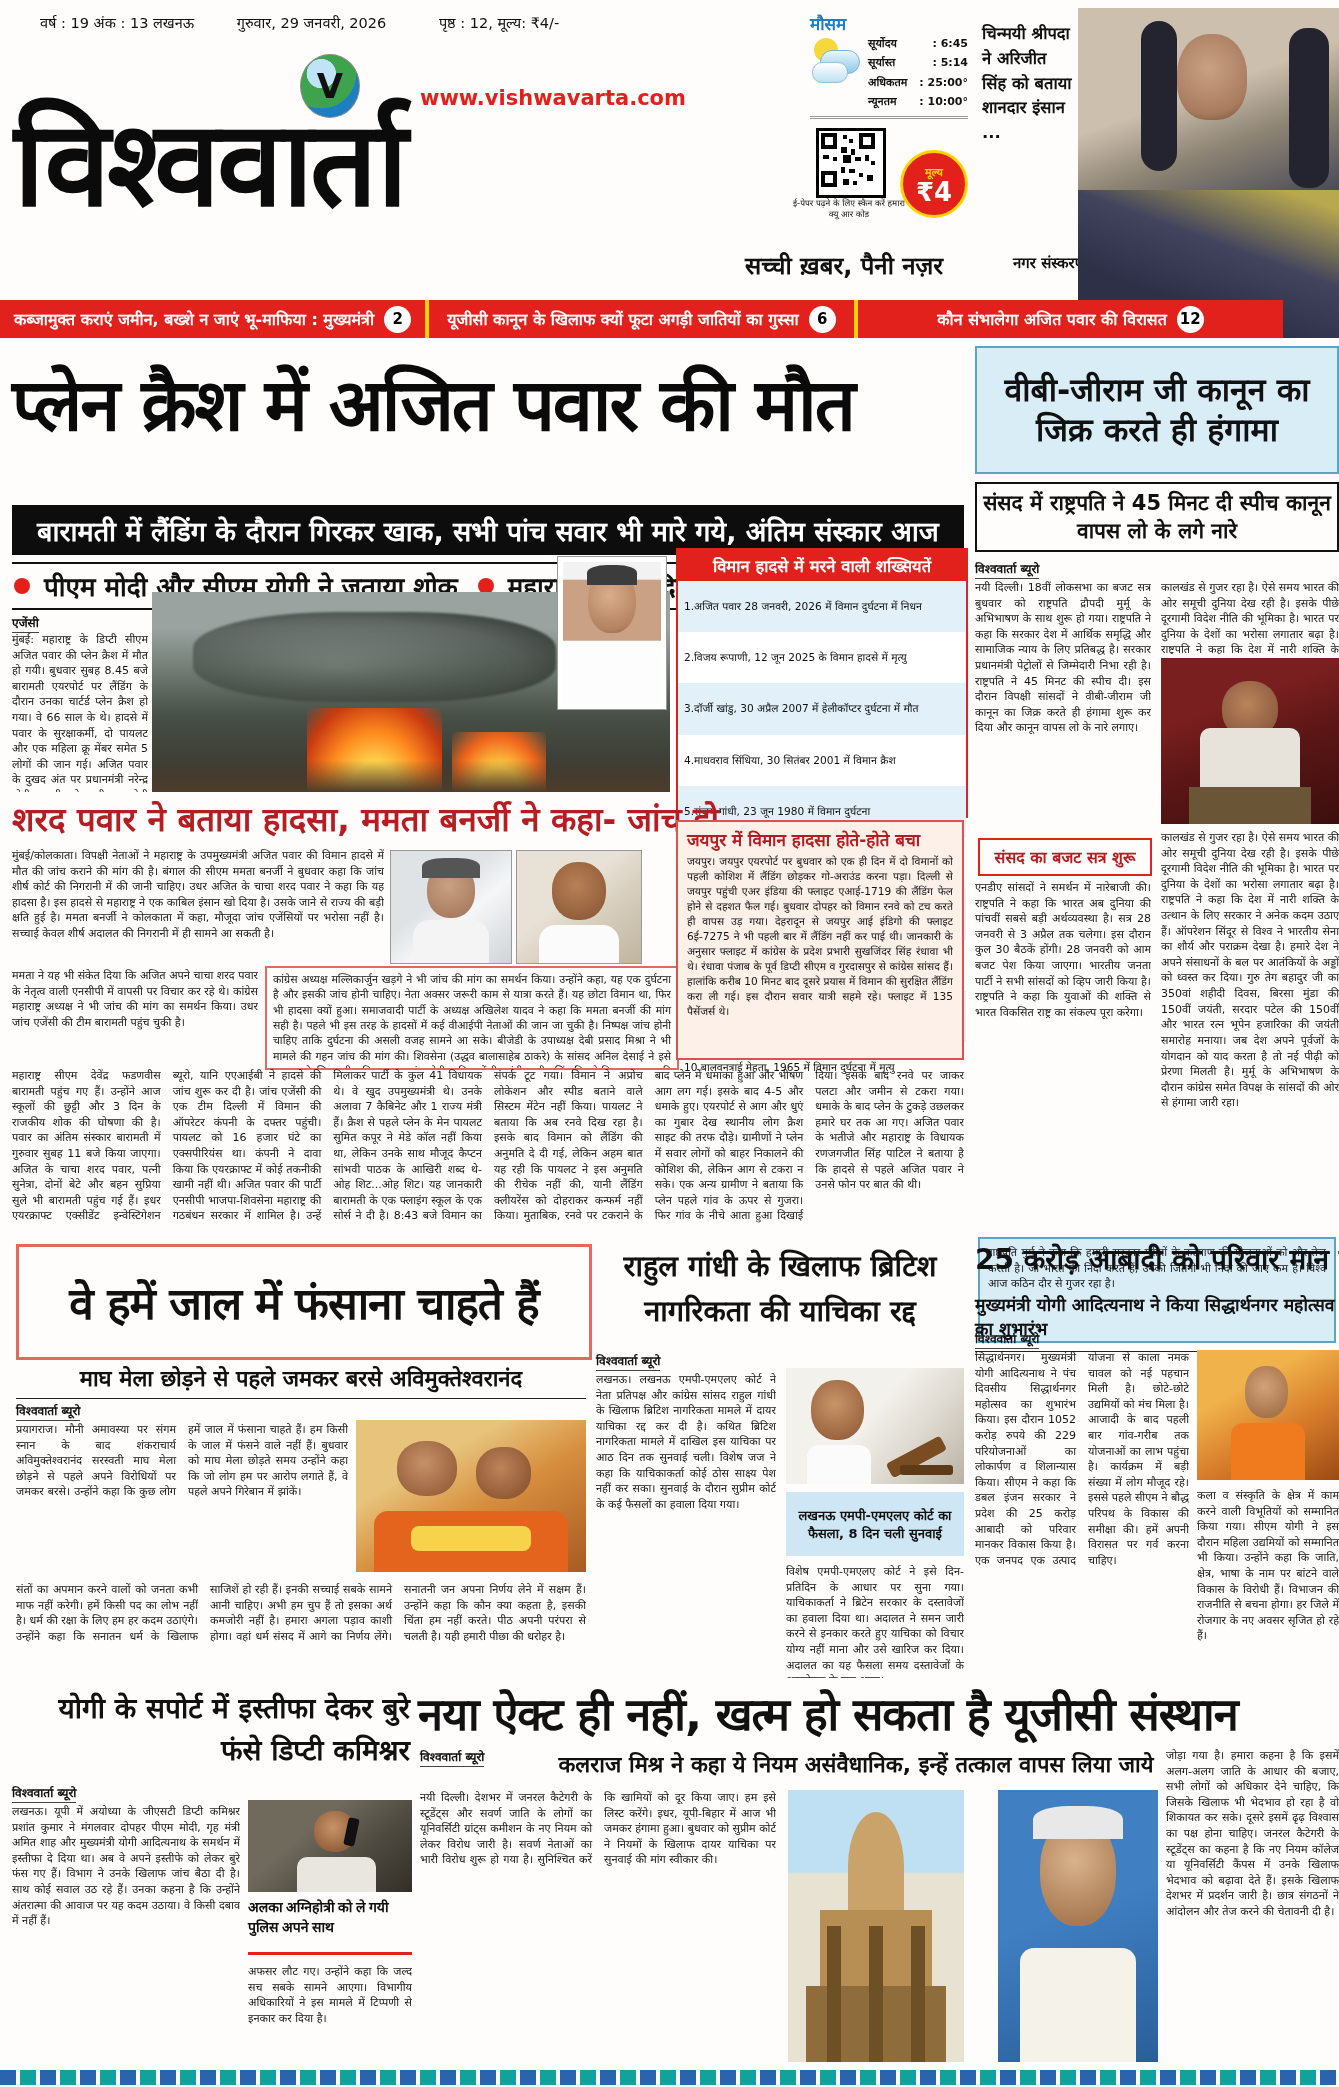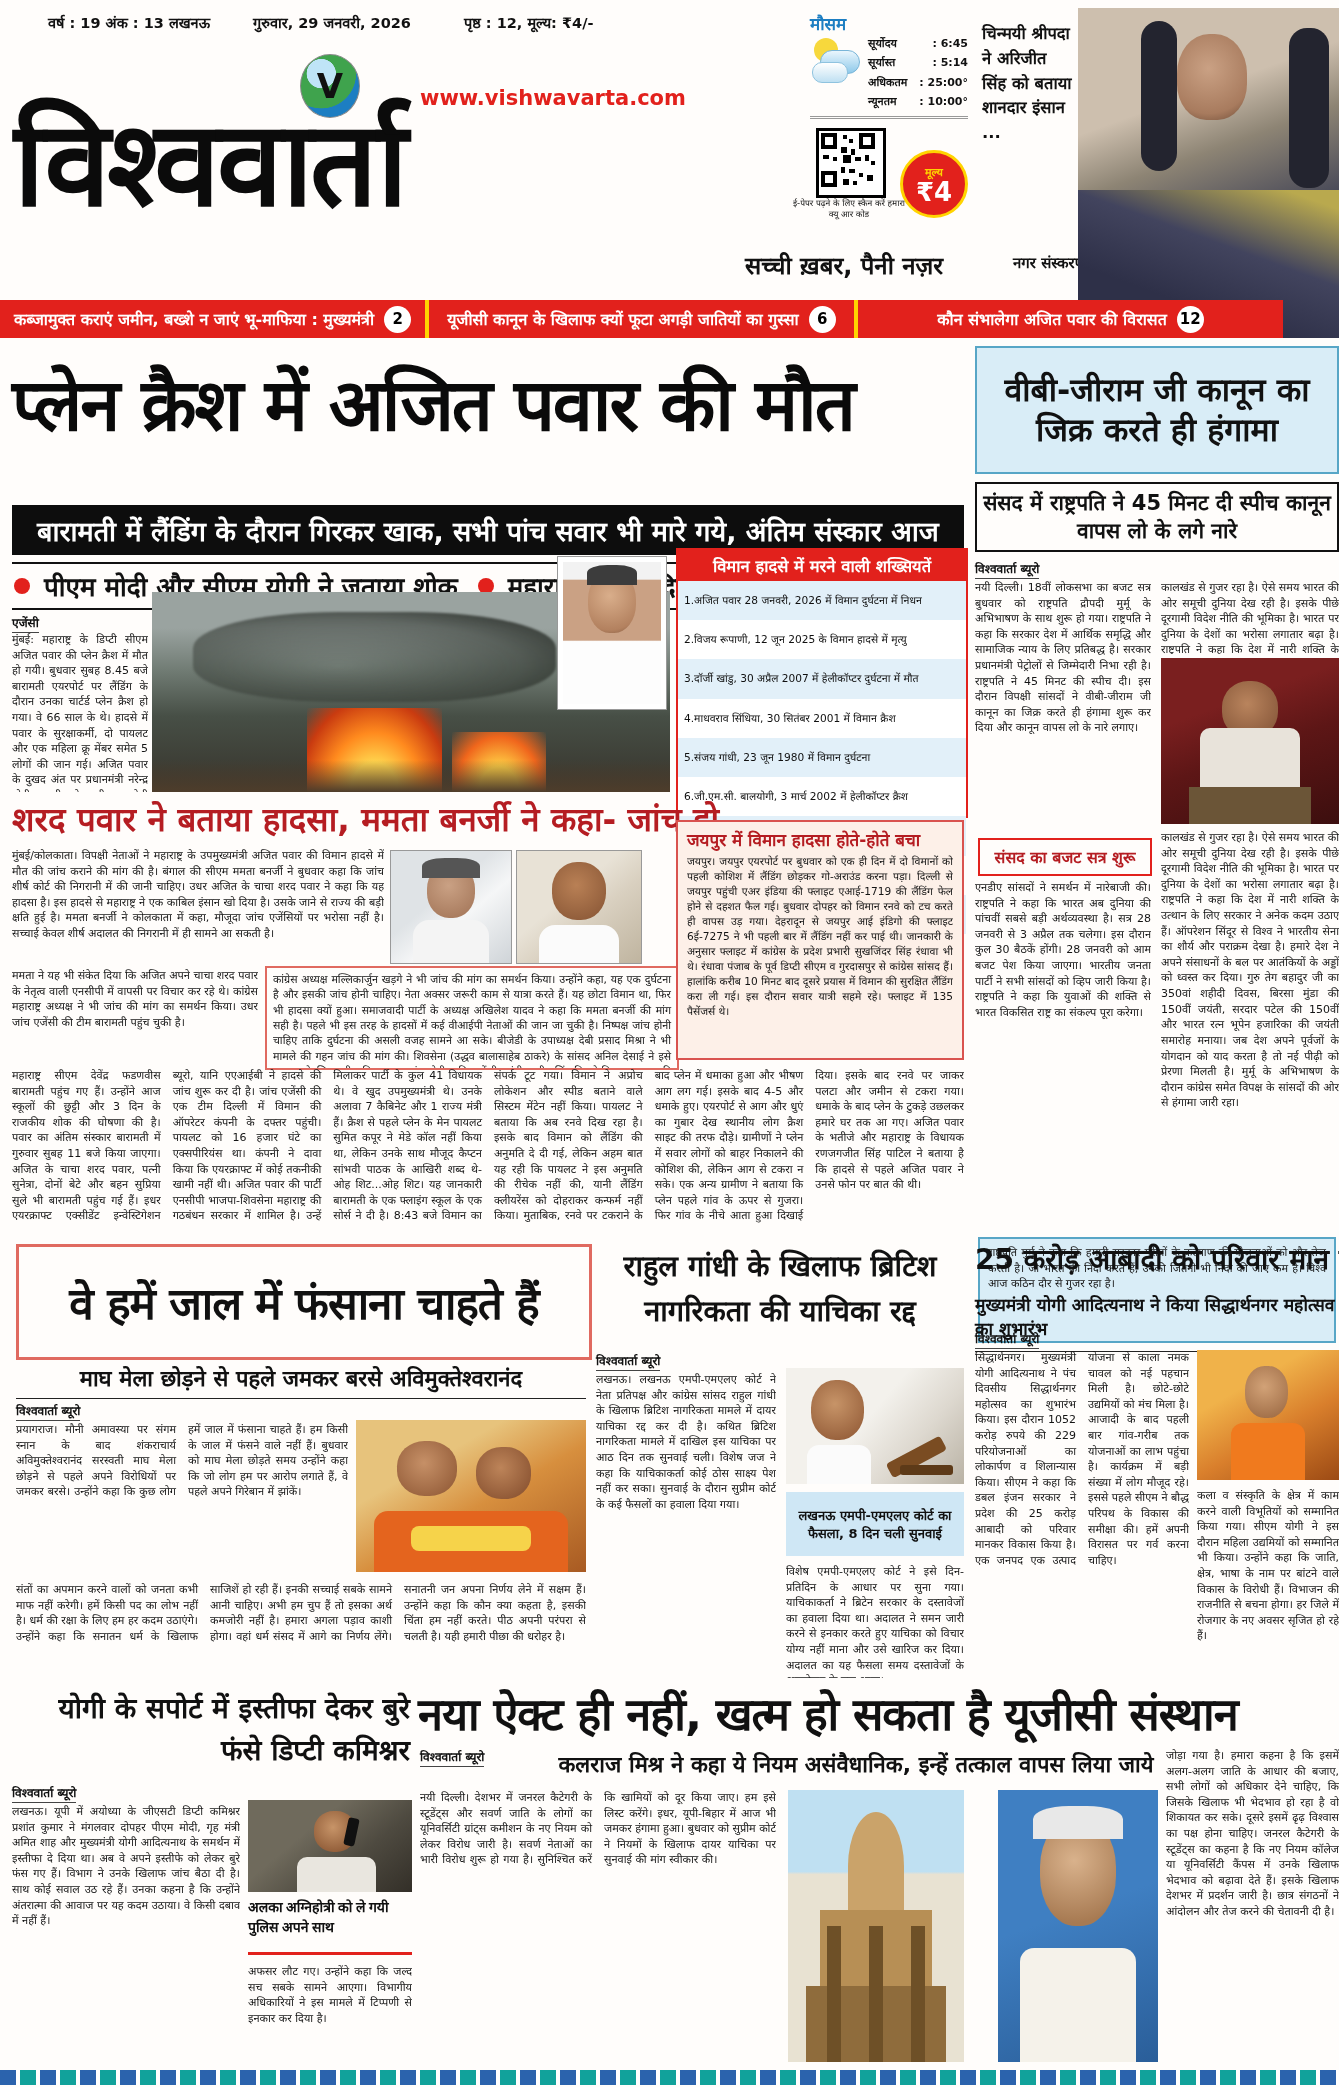--- a/index.html
+++ b/index.html
@@ -5,31 +5,31 @@
   html,body{margin:0;padding:0;background:#e9e9e9;}
   #page{position:relative;width:1339px;height:2087px;background:#fffdfb;font-family:"DejaVu Sans",sans-serif;overflow:hidden;margin:0 auto;color:#111;}
   .abs{position:absolute;}
   .bt{font-size:11px;line-height:1.42;text-align:justify;color:#141414;}
   .byline{font-weight:bold;font-size:12px;border-bottom:1px solid #444;display:inline-block;padding-bottom:1px;}
   .photo{background:#b9b4aa;}
   .circle{border-radius:50%;display:flex;align-items:center;justify-content:center;}
   .tickcell{display:flex;align-items:center;justify-content:center;gap:10px;flex:1;color:#fff;font-weight:bold;font-size:16px;}
   .ticknum{width:27px;height:27px;background:#fff;color:#000;font-size:15px;font-weight:bold;border-radius:50%;display:flex;align-items:center;justify-content:center;flex:none;}
   .tickdiv{width:4px;background:#ffd400;flex:none;}
-  .vrow{font-size:10.6px;padding:13px 6px;line-height:1.25;color:#101010;}
+  .vrow{font-size:10.6px;padding:19px 6px;line-height:1.25;color:#101010;}
   .vrow:nth-child(odd){background:#e2f0f9;}
   .redhead{color:#b51d22;font-weight:bold;}
   .colsplit{column-gap:12px;}
 </style>
 </head>
 <body>
 
 <div id="page">
 
-  <div class="abs" style="left:40px;top:12px;width:900px;font-weight:bold;font-size:14.5px;margin-left:8px;">
+  <div class="abs" style="left:40px;top:12px;width:900px;font-weight:normal;font-size:14.5px;">
     <span>वर्ष : 19 अंक : 13 लखनऊ</span>
     <span style="margin-left:38px;">गुरुवार, 29 जनवरी, 2026</span>
     <span style="margin-left:48px;">पृष्ठ : 12, मूल्य: ₹4/-</span>
   </div>
 
   <div class="abs circle" style="left:300px;top:54px;width:58px;height:62px;background:radial-gradient(circle at 35% 30%,#bfe4f7 0 25%,#3fa34d 26% 60%,#1d7ec2 61% 100%);border:1px solid #888;font-weight:900;font-size:34px;color:#111;">
     <span>V</span>
   </div>
   <div class="abs" style="left:420px;top:86px;color:#e2211c;font-weight:bold;font-size:21px;">www.vishwavarta.com</div>
   <div class="abs" style="left:14px;top:88px;width:990px;font-weight:900;font-size:118px;line-height:1.3;letter-spacing:-3px;color:#0b0b0b;white-space:nowrap;">विश्ववार्ता</div>

